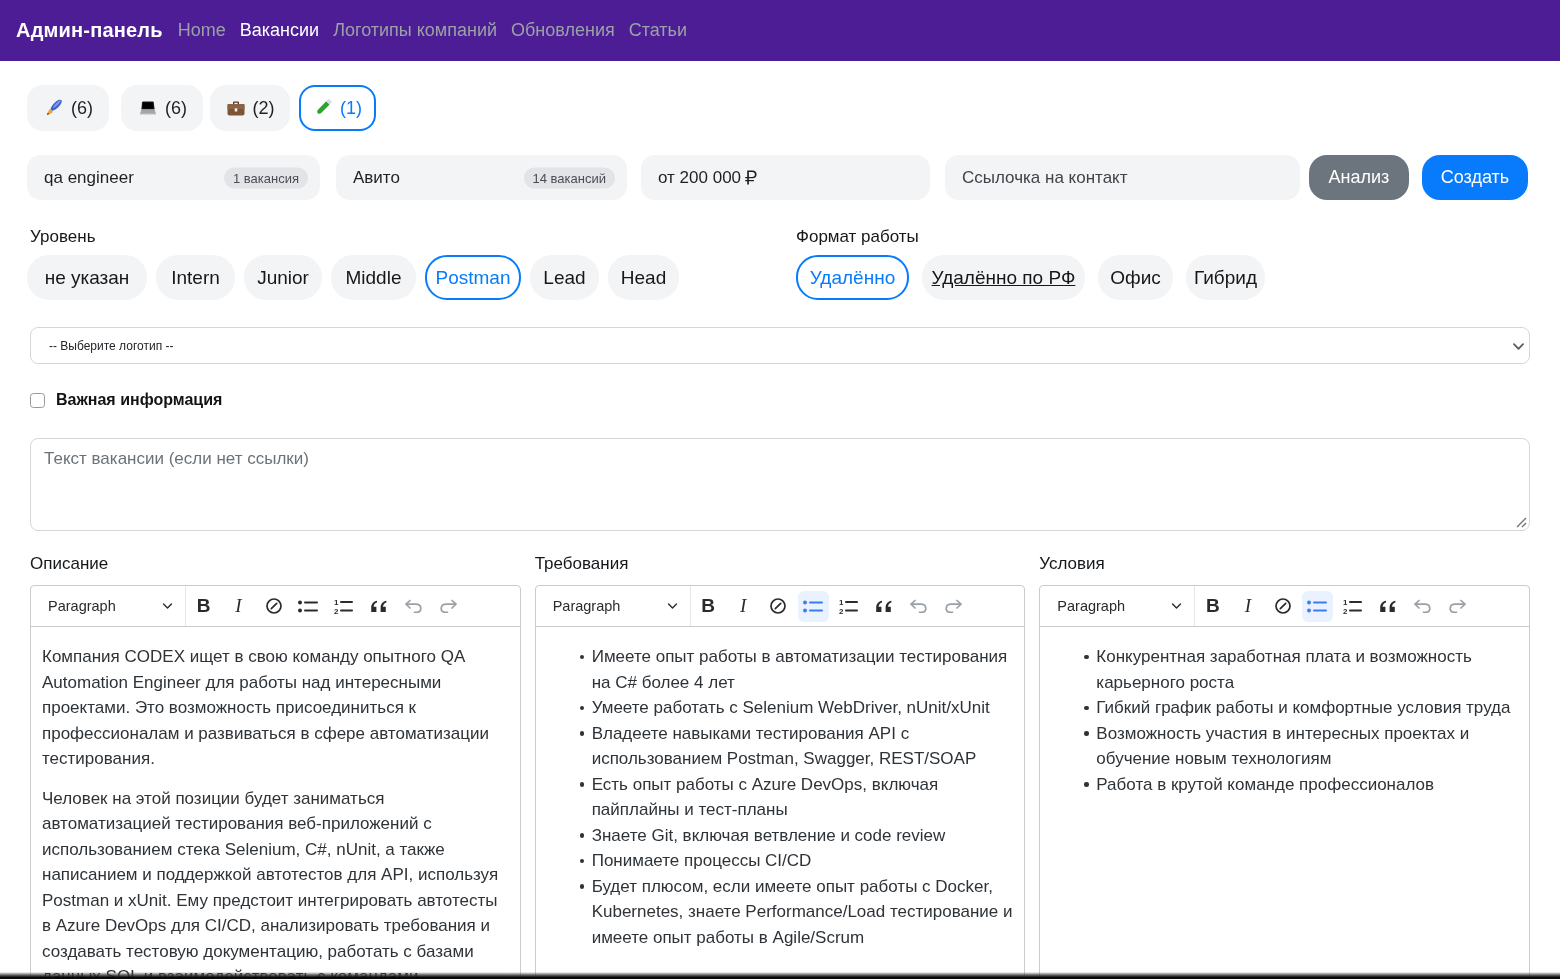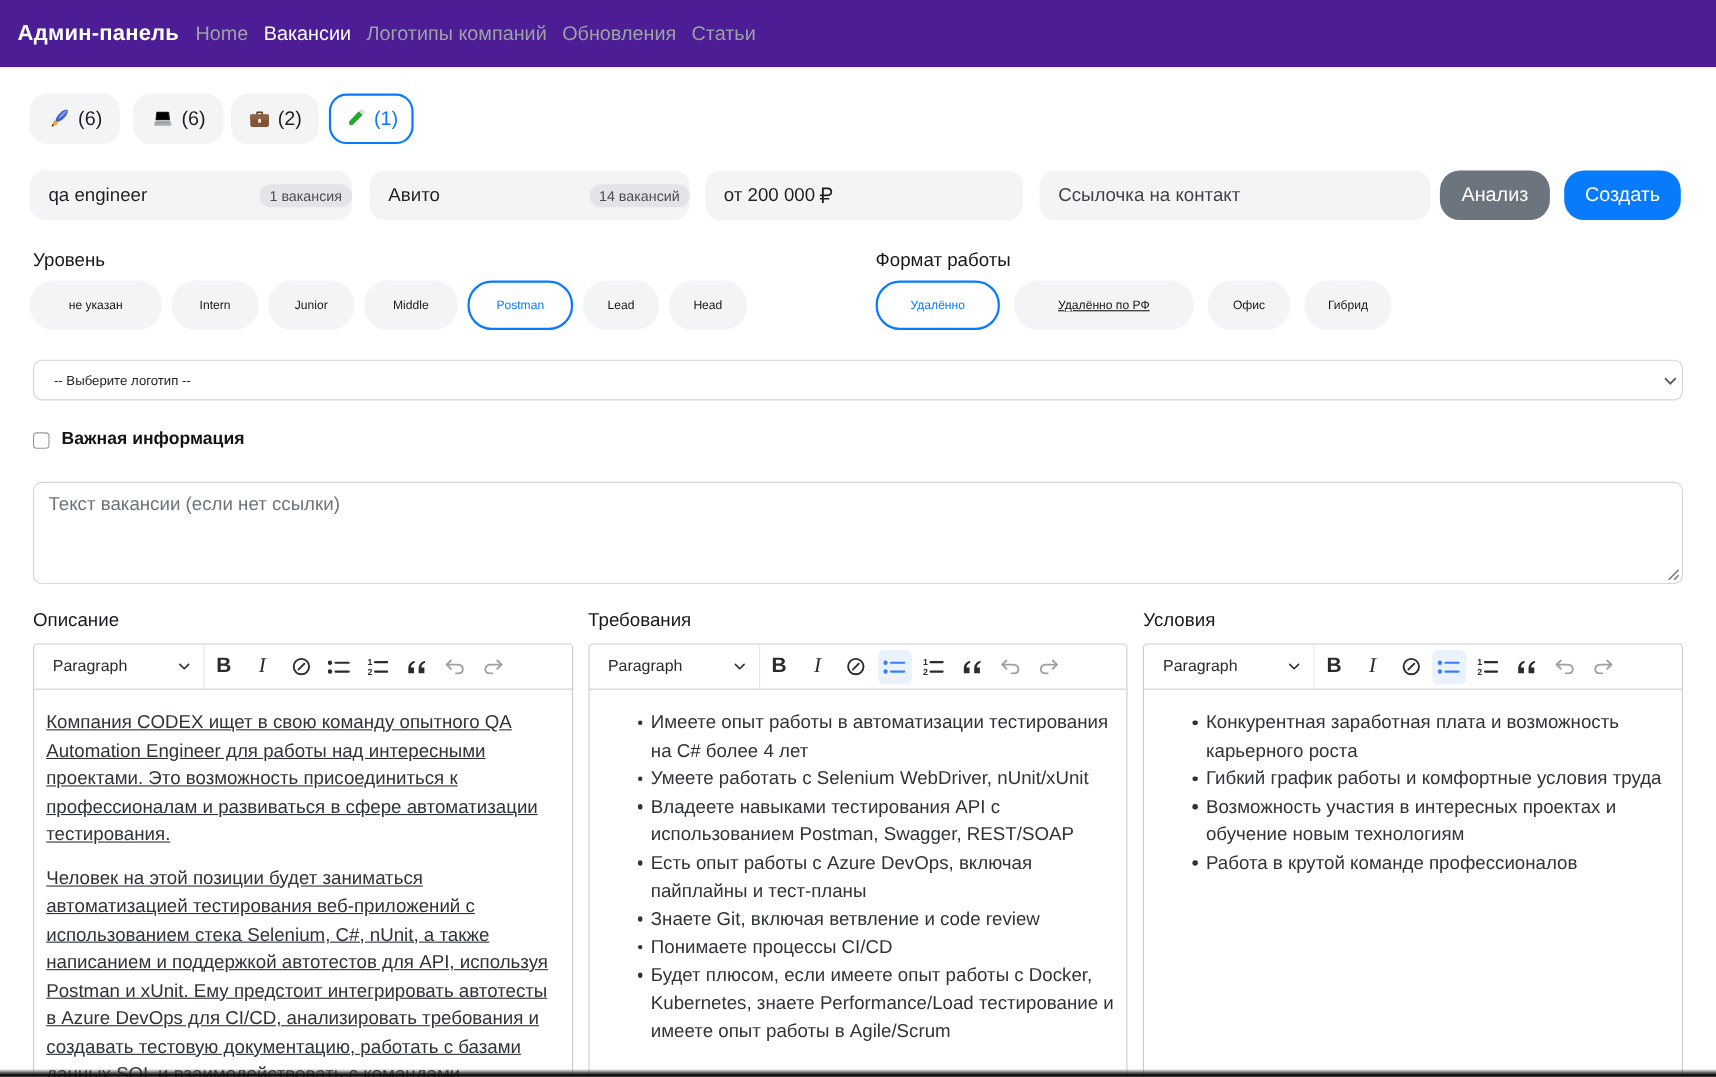--- a/index.html
+++ b/index.html
@@ -14,32 +14,32 @@
   .wrap { padding:0 30px; }
   
   .filters { margin-top:24px; display:flex; margin-left:-3px; }
   .fchip { height:46px; display:inline-flex; align-items:center; justify-content:center; gap:7px; background:#f3f4f5; border:2px solid #f3f4f5; border-radius:16px; font-size:18px; color:#1d2125; }
   .fchip.sel { background:#fff; border-color:#077bfc; color:#077bfc; }
   .fchip svg { display:block; }
   
   .srow { margin-top:24px; display:flex; margin-left:-3px; align-items:center; }
   .sinput { position:relative; height:45px; background:#f3f4f5; border-radius:14px; display:flex; align-items:center; padding:0 17px; font-size:17px; color:#1d2125; flex:0 0 auto; }
   .sinput .ph { color:#3f444a; }
-  .badge { position:absolute; right:0; top:50%; transform:translateY(-50%); background:#e2e4e8; color:#494e54; font-size:13px; height:21px; line-height:21px; border-radius:11px; padding:0 9px; }
+  .badge { position:absolute; right:12px; top:50%; transform:translateY(-50%); background:#e2e4e8; color:#494e54; font-size:13px; height:21px; line-height:21px; border-radius:11px; padding:0 9px; }
   .btn { height:45px; border:none; border-radius:18px; font-size:18px; color:#fff; padding:0; font-family:inherit; flex:0 0 auto; }
   .btn.gray { background:#6c757d; }
   .btn.blue { background:#077bfc; }
   
   .halfrow { display:flex; margin-top:27px; }
   .half { width:750px; }
   .half.right { padding-left:16px; }
   .grouplabel { font-size:17px; color:#15181b; margin-bottom:8px; line-height:20px; }
   .chips { display:flex; gap:9px; margin-left:-3px; }
   .half.right .chips { gap:13px; margin-left:0; }
-  .chip { height:45px; display:inline-flex; align-items:center; justify-content:center; background:#f3f4f5; border:2px solid #f3f4f5; border-radius:22px; font-size:11px; color:#15181b; flex:0 0 auto; }
+  .chip { height:45px; display:inline-flex; align-items:center; justify-content:center; background:#f3f4f5; border:2px solid #f3f4f5; border-radius:22px; font-size:19px; color:#15181b; flex:0 0 auto; }
   .chip.sel { background:#fff; border-color:#077bfc; color:#077bfc; }
   
   .selectbox { margin-top:27px; height:37px; border:1px solid #d3d6da; border-radius:8px; display:flex; align-items:center; padding:0 18px; font-size:12px; color:#212529; position:relative; }
   .selectbox svg { position:absolute; right:5px; top:15px; }
   
   .checkrow { margin-top:27px; display:flex; align-items:center; gap:11px; }
   .cbox { width:15px; height:15px; border:1px solid #97999c; border-radius:3.5px; background:#fff; }
   .checkrow label { font-size:16px; font-weight:700; color:#111417; }
   
   .tarea { margin-top:29px; height:93px; border:1px solid #d3d6da; border-radius:8px; padding:10px 13px; font-size:17px; color:#6b7279; position:relative; }
@@ -54,21 +54,21 @@
   .pbtn svg { position:absolute; right:12px; top:16px; }
   .tsep { width:1px; align-self:stretch; background:#e4e6e8; flex:0 0 auto; }
   .tbtn { width:35px; height:41px; display:flex; align-items:center; justify-content:center; flex:0 0 auto; }
   .tbtn:first-of-type { margin-left:4px; }
   .tbtn.on { position:relative; }
   .tbtn.on::before { content:""; position:absolute; left:2px; right:2px; top:5px; bottom:5px; background:#e9f2fe; border-radius:6px; }
   .tbtn svg { position:relative; }
   .bold-b { font-size:19px; font-weight:700; color:#2b2b2b; font-family:"Liberation Sans",sans-serif; }
   .ital-i { font-size:19px; font-style:italic; font-family:"Liberation Serif",serif; color:#2b2b2b; }
   .content { padding:17px 5px 0 11px; font-size:17px; line-height:25.5px; color:#2e3338; }
-  .content p { margin:0 0 14px 0;text-decoration:underline; }
+  .content p { margin:0 0 14px 0; }
   .content ul { margin:0; padding-left:45px; list-style:none; }
   .content li { position:relative; }
   .content li::before { content:""; position:absolute; left:-12px; top:10.5px; width:4.5px; height:4.5px; border-radius:50%; background:#2e3338; }
   
   .bbar { position:fixed; left:0; right:0; bottom:0; height:7px; background:linear-gradient(to bottom, rgba(16,18,20,0) 0%, rgba(60,63,66,.75) 40%, #08090a 75%); z-index:50; }
 </style>
 </head>
 <body>
 <div class="navbar">
   <div class="brand">Админ-панель</div>

